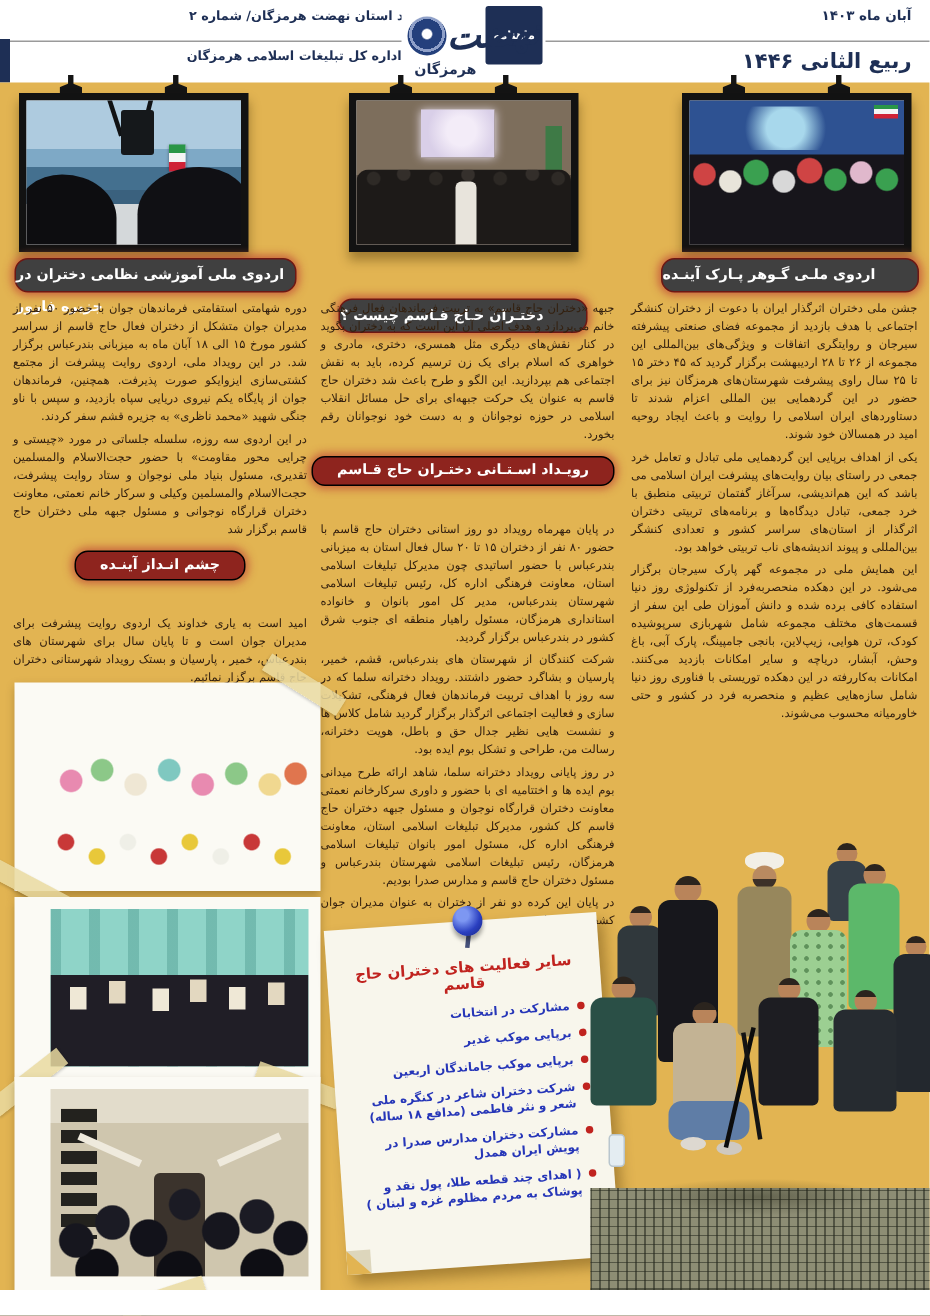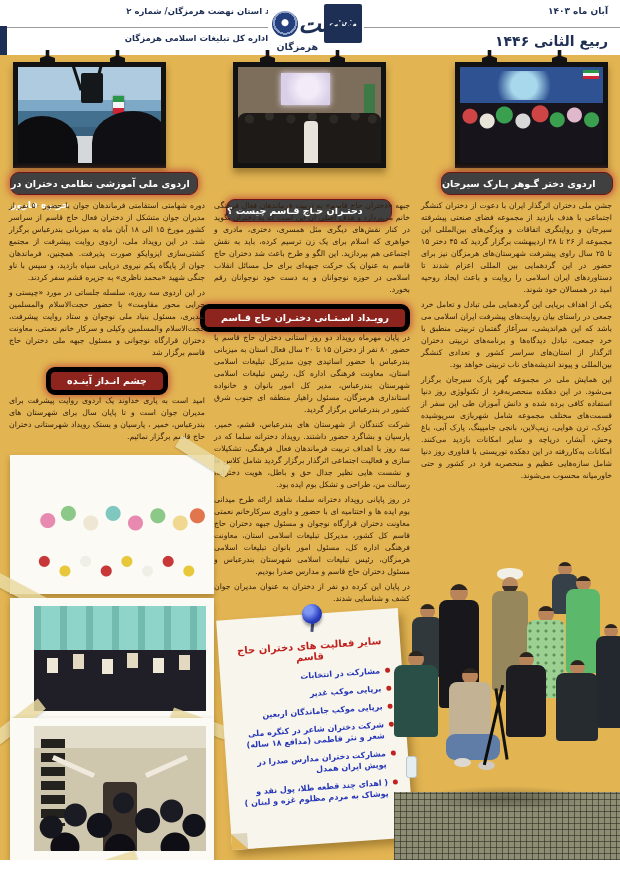--- a/index.html
+++ b/index.html
@@ -72,23 +72,23 @@
   .pb-right{left:441px;width:170px;}
   .pb-center{left:226px;width:164px;margin-top:27px;}
   .pb-left{left:10px;width:186px;}
 
   
   .col{position:absolute;top:200px;font-size:7.7px;line-height:12px;text-align:justify;color:#33200f;}
   .col p{margin:0 0 3px 0;}
   .col-right{left:421px;width:191px;}
   .col-center{left:214px;width:196px;}
   .col-left{left:9px;width:196px;}
-  .sub-banner{display:block;width:max-content;max-width:95%;margin:8px auto 0;padding:3px 16px;background:#8e241e;
+  .sub-banner{display:block;width:max-content;max-width:95%;margin:8px auto 23px;padding:3px 16px;background:#8e241e;
       border-radius:9px;color:#fff;font-weight:bold;font-size:9.5px;text-align:center;
-      box-shadow:0 0 6px 2px rgba(195,85,58,.85);border:5px solid #000000;}
+      box-shadow:0 0 6px 2px rgba(195,85,58,.85);border:1px solid #000000;}
 
   
   .polaroid{position:absolute;left:10px;width:188px;background:#fbfaf4;padding:8px 8px 11px;box-shadow:0 3px 6px rgba(70,45,0,.35);}
   .pol-photo{position:relative;width:172px;overflow:hidden;}
   .tape{position:absolute;width:58px;height:13px;background:rgba(233,217,160,.85);box-shadow:0 1px 2px rgba(0,0,0,.18);}
 
   .sc-fete{height:120px;background:linear-gradient(180deg,#eeeae2 0 42%,#ded5c6 42% 55%,#42603c 55% 100%);
       background-image:
         radial-gradient(circle at 8% 48%,#e88ab0 0 7px,transparent 8px),
         radial-gradient(circle at 20% 42%,#8cc888 0 7px,transparent 8px),
@@ -230,21 +230,21 @@
     <div class="mat"></div>
     <div class="pic sc-park">
       <div class="park-mural"></div>
       <div class="park-flag"></div>
       <div class="park-girls"></div>
     </div>
   </div>
 
   <div class="photo-banner pb-left">اردوی ملی آموزشی نظامی دختران در جزیره فارور</div>
   <div class="photo-banner pb-center">دختـران حـاج قـاسم چیست ؟</div>
-  <div class="photo-banner pb-right">اردوی دختر گـوهر پـارک سیرجان</div>
+  <div class="photo-banner pb-right">اردوی ملـی گـوهر پـارک آینـده</div>
 
   <div class="col col-right">
     <p>جشن ملی دختران اثرگذار ایران با دعوت از دختران کنشگر اجتماعی با هدف بازدید از مجموعه فضای صنعتی پیشرفته سیرجان و روایتگری اتفاقات و ویژگی‌های بین‌المللی این مجموعه از ۲۶ تا ۲۸ اردیبهشت برگزار گردید که ۴۵ دختر ۱۵ تا ۲۵ سال راوی پیشرفت شهرستان‌های هرمزگان نیز برای حضور در این گردهمایی بین المللی اعزام شدند تا دستاوردهای ایران اسلامی را روایت و باعث ایجاد روحیه امید در همسالان خود شوند.</p>
     <p>یکی از اهداف برپایی این گردهمایی ملی تبادل و تعامل خرد جمعی در راستای بیان روایت‌های پیشرفت ایران اسلامی می باشد که این هم‌اندیشی، سرآغاز گفتمان تربیتی منطبق با خرد جمعی، تبادل دیدگاه‌ها و برنامه‌های تربیتی دختران اثرگذار از استان‌های سراسر کشور و تعدادی کنشگر بین‌المللی و پیوند اندیشه‌های ناب تربیتی خواهد بود.</p>
     <p>این همایش ملی در مجموعه گهر پارک سیرجان برگزار می‌شود. در این دهکده منحصربه‌فرد از تکنولوژی روز دنیا استفاده کافی برده شده و دانش آموزان طی این سفر از قسمت‌های مختلف مجموعه شامل شهربازی سرپوشیده کودک، ترن هوایی، زیپ‌لاین، بانجی جامپینگ، پارک آبی، باغ وحش، آبشار، دریاچه و سایر امکانات بازدید می‌کنند. امکانات به‌کاررفته در این دهکده توریستی با فناوری روز دنیا شامل سازه‌هایی عظیم و منحصربه فرد در کشور و حتی خاورمیانه محسوب می‌شوند.</p>
   </div>
 
   <div class="col col-center">
     <p>جبهه «دختران حاج قاسم» به تربیت فرماندهان فعال فرهنگی خانم می‌پردازد و هدف اصلی آن این است که به دختران بگوید در کنار نقش‌های دیگری مثل همسری، دختری، مادری و خواهری که اسلام برای یک زن ترسیم کرده، باید به نقش اجتماعی هم بپردازید. این الگو و طرح باعث شد دختران حاج قاسم به عنوان یک حرکت جبهه‌ای برای حل مسائل انقلاب اسلامی در حوزه نوجوانان و به دست خود نوجوانان رقم بخورد.</p>
     <span class="sub-banner">رویـداد اسـتـانی دختـران حاج قـاسم</span>

